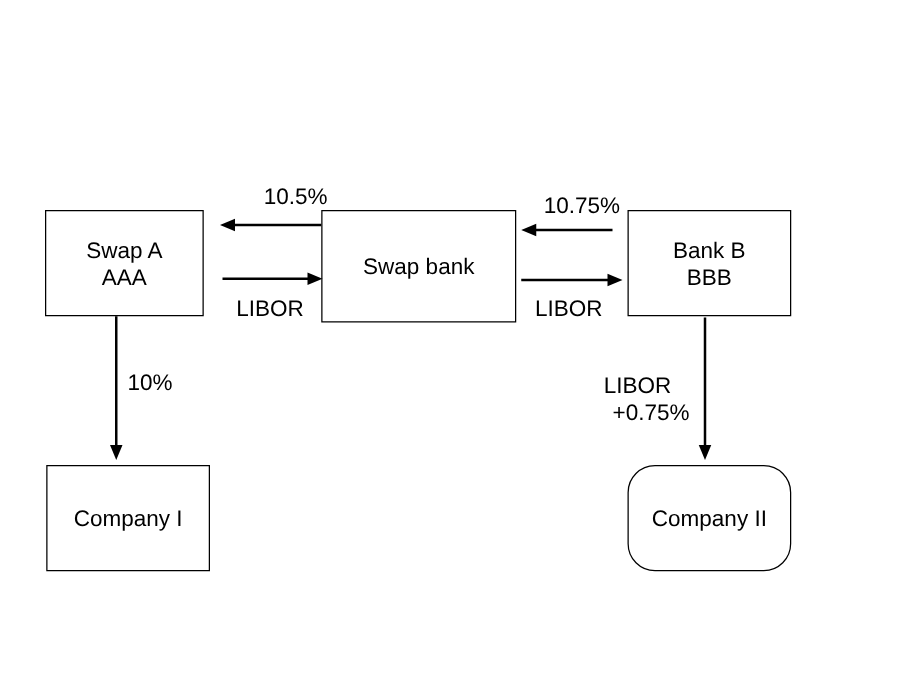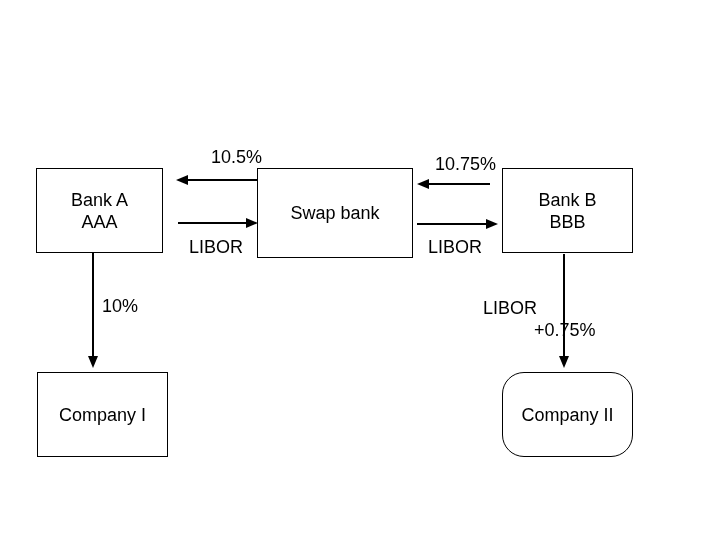--- a/index.html
+++ b/index.html
@@ -40,21 +40,21 @@
     font-size: 18px;
     line-height: 20px;
     white-space: nowrap;
   }
   .lbl-rate-a       { left: 211px; top: 147px; }
   .lbl-rate-b       { left: 435px; top: 154px; }
   .lbl-libor-left   { left: 189px; top: 237px; }
   .lbl-libor-right  { left: 428px; top: 237px; }
   .lbl-rate-c1      { left: 102px; top: 296px; }
   .lbl-rate-c2      { left: 483px; top: 297px; line-height: 22px; white-space: normal; }
-  .lbl-rate-c2 .line2 { padding-left: 7px; margin-left: 44px; }
+  .lbl-rate-c2 .line2 { padding-left: 7px; }
 
   
   .harrow { position: absolute; height: 10px; }
   .harrow .shaft {
     position: absolute;
     top: 4px;
     height: 2px;
     background: #000000;
   }
   .harrow.to-left  .shaft { left: 11px; right: 0; }
@@ -107,21 +107,21 @@
     color: #808080;
     margin-top: 44px;
   }
 </style>
 </head>
 <body>
 
 <div class="slide">
 
   <div class="box box-bank-a">
-    <div>Bank A</div>
+    <div>Swap A</div>
     <div>AAA</div>
   </div>
 
   <div class="box box-swap">
     <div>Swap bank</div>
   </div>
 
   <div class="box box-bank-b">
     <div>Bank B</div>
     <div>BBB</div>

